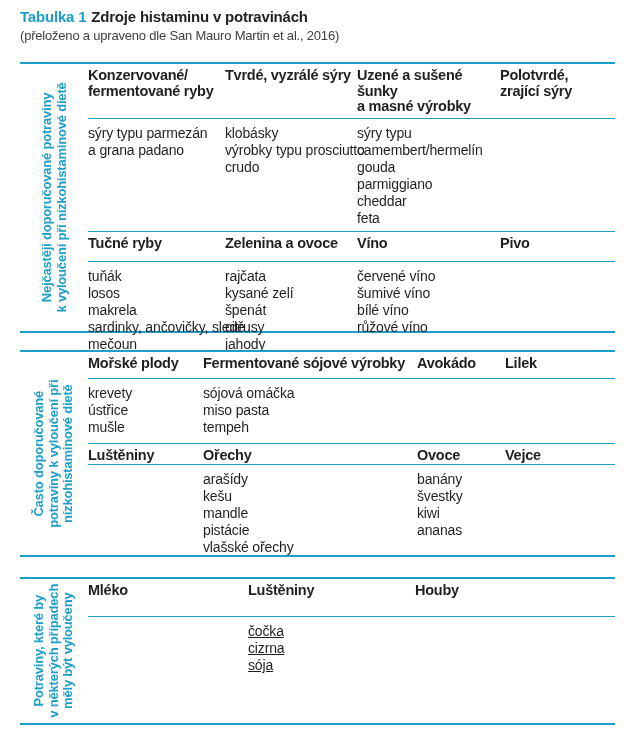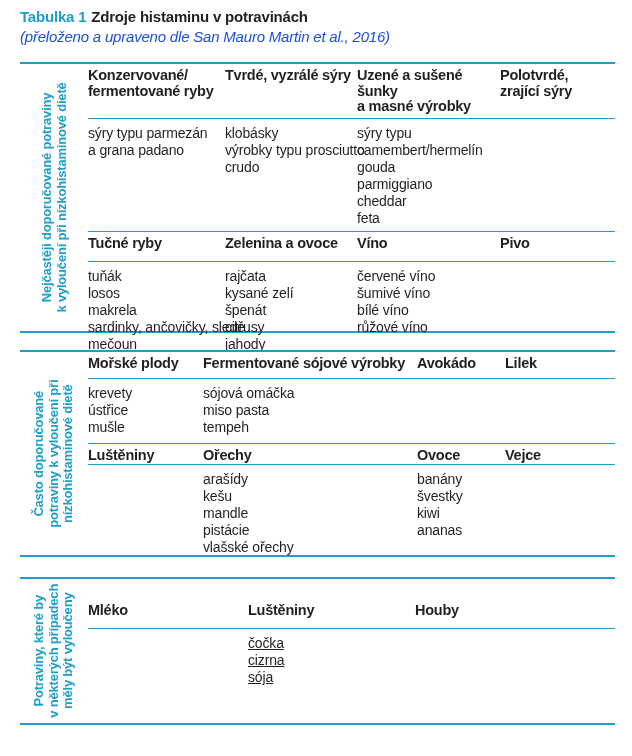--- a/index.html
+++ b/index.html
@@ -13,22 +13,22 @@
     overflow:hidden;
   }
   .caption{
     position:absolute;left:20px;top:8px;
     font-size:15px;font-weight:bold;letter-spacing:-0.2px;
     white-space:nowrap;
   }
   .caption .lbl{color:var(--accent);margin-right:5px;}
   .subcaption{
     position:absolute;left:20px;top:28px;
-    font-size:15px;font-style:italic;font-weight:500;
-    letter-spacing:-0.2px;color:#1d4ed8;
+    font-size:13px;font-weight:500;
+    letter-spacing:-0.2px;color:#404040;
     white-space:nowrap;
   }
   .band{
     position:absolute;left:20px;width:595px;
     border-top:2px solid var(--accent);
     border-bottom:2px solid var(--accent);
   }
   .side-label{
     position:absolute;left:0;top:0;bottom:0;width:68px;
     display:flex;align-items:center;justify-content:center;
@@ -198,21 +198,21 @@
           </div>
         </div>
       </div>
       <div class="band" style="top: 577px; height: 148px;">
         <div class="side-label">
           <div class="rot">Potraviny, které by
 v některých případech
 měly být vyloučeny</div>
         </div>
         <div class="tbl">
-          <div class="hdr-row" style="grid-template-columns: 160px 167px 200px; height: 30px; margin-top: 20px;">
+          <div class="hdr-row" style="grid-template-columns: 160px 167px 200px; height: 38px;">
             <div class="hdr-cell">Mléko</div>
             <div class="hdr-cell">Luštěniny</div>
             <div class="hdr-cell">Houby</div>
           </div>
           <div class="body-row fill" style="grid-template-columns: 160px 167px 200px; text-decoration: underline;">
             <div class="body-cell"></div>
             <div class="body-cell">
               <div class="cell-line">čočka</div>
               <div class="cell-line">cizrna</div>
               <div class="cell-line">sója</div>

